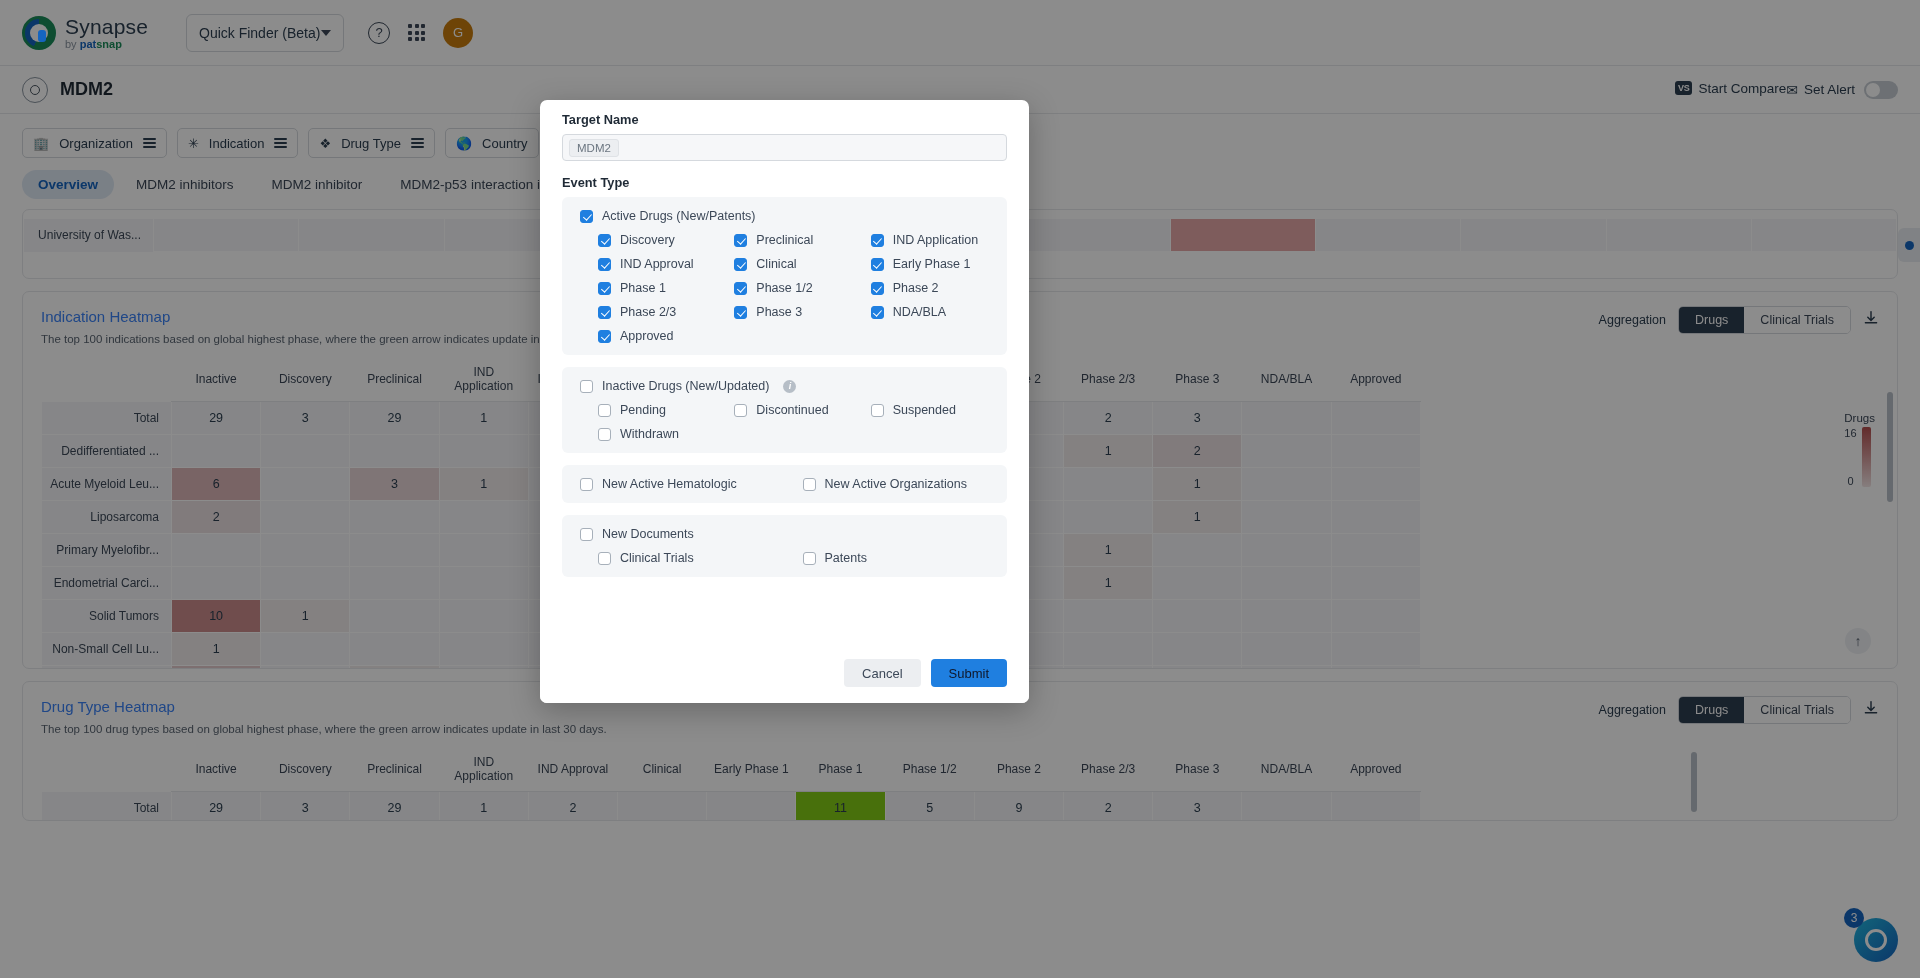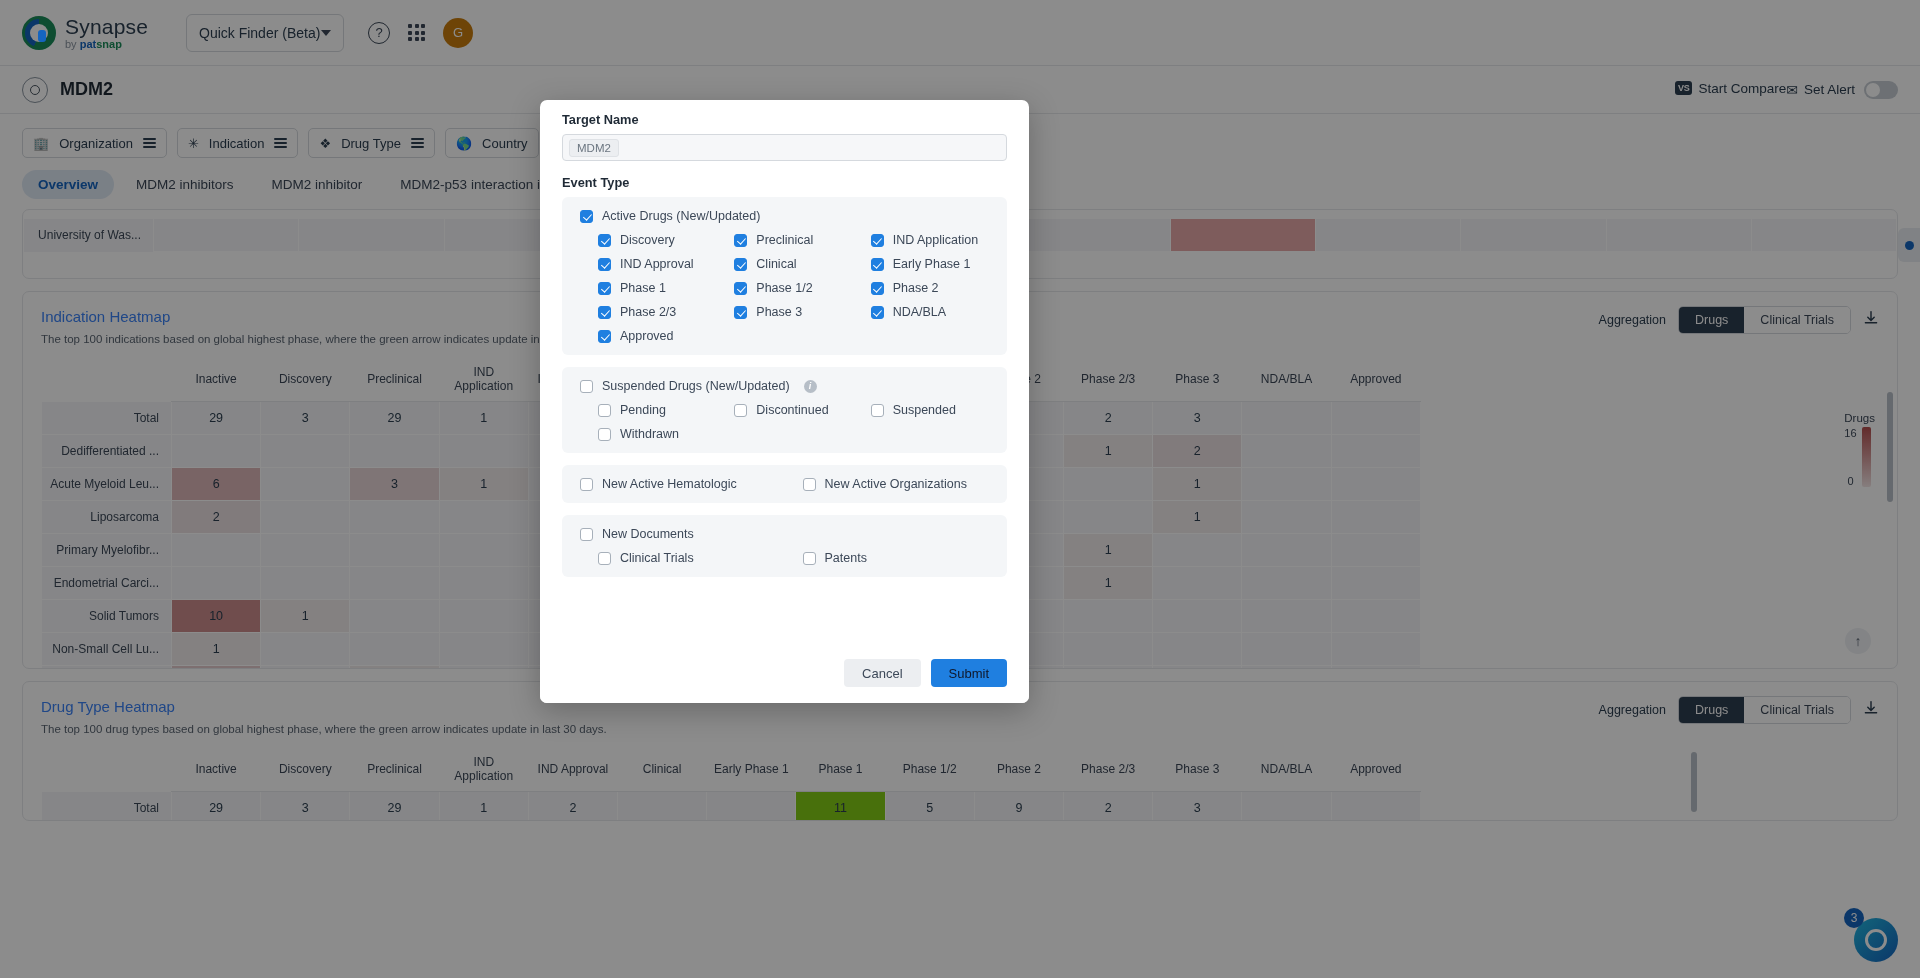--- a/index.html
+++ b/index.html
@@ -629,21 +629,21 @@
       <div class="field-label">Target Name</div>
       <div class="target-input">
         <span class="chip">MDM2</span>
       </div>
 
       <div class="sec-label">Event Type</div>
 
       <div class="grp">
         <div class="cb-row top">
           <span class="cb on"></span>
-          <span>Active Drugs (New/Updated)</span>
+          <span>Active Drugs (New/Patents)</span>
         </div>
         <div class="cb-grid" id="active-drugs-children">
             <div class="cb-row">
               <span class="cb on"></span>
               <span>Discovery</span>
             </div>
             <div class="cb-row">
               <span class="cb on"></span>
               <span>Preclinical</span>
             </div>
@@ -690,21 +690,21 @@
             <div class="cb-row">
               <span class="cb on"></span>
               <span>Approved</span>
             </div>
           </div>
       </div>
 
       <div class="grp">
         <div class="cb-row top">
           <span class="cb"></span>
-          <span>Suspended Drugs (New/Updated)</span>
+          <span>Inactive Drugs (New/Updated)</span>
           <span class="info-i">i</span>
         </div>
         <div class="cb-grid" id="inactive-drugs-children">
             <div class="cb-row">
               <span class="cb"></span>
               <span>Pending</span>
             </div>
             <div class="cb-row">
               <span class="cb"></span>
               <span>Discontinued</span>

